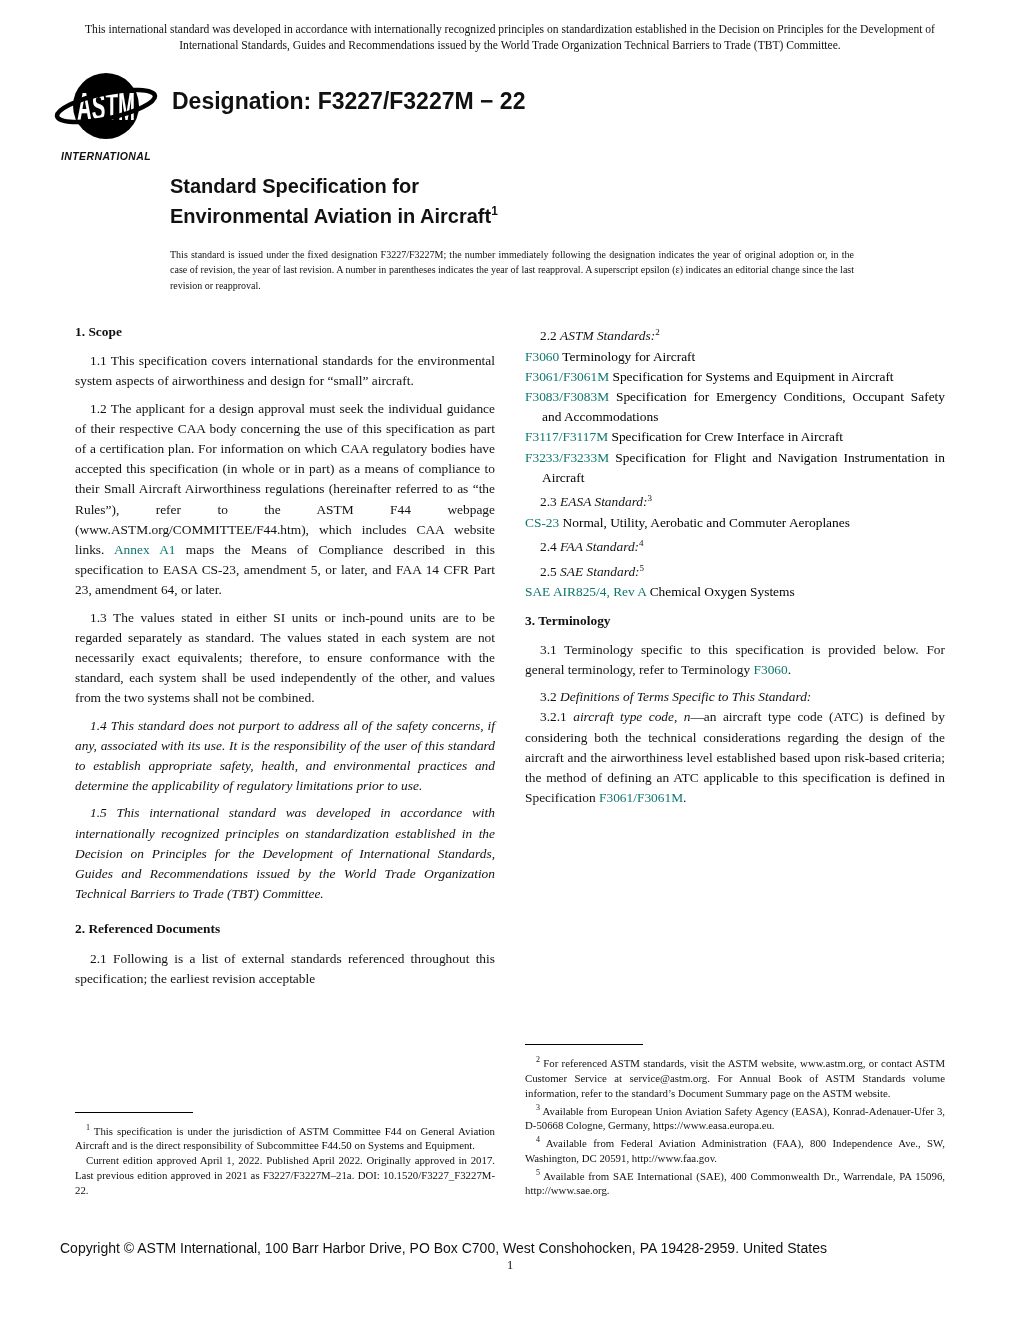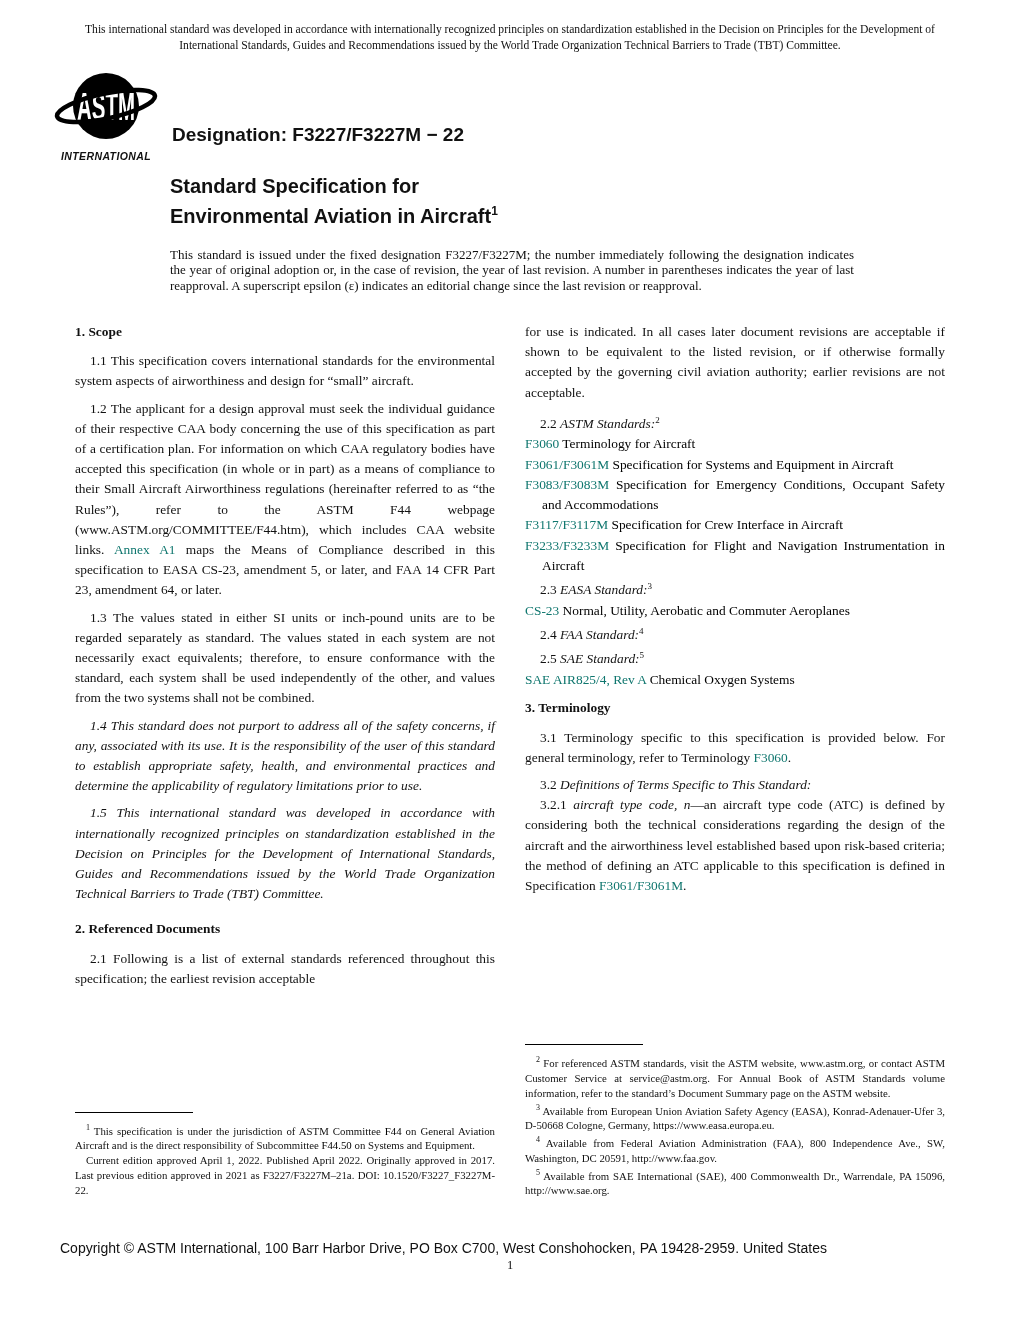--- a/index.html
+++ b/index.html
@@ -11,31 +11,31 @@
     position:absolute;top:22px;left:68px;width:884px;
     font-size:11.6px;line-height:15.6px;text-align:center;
   }
   .logo-wrap{position:absolute;top:68px;left:52px;width:108px;text-align:center;}
   .logo-sub{
     font-family:"Liberation Sans",sans-serif;font-weight:bold;font-style:italic;
     font-size:10.5px;letter-spacing:.4px;margin-top:-4px;white-space:nowrap;
   }
   .designation{
     position:absolute;top:88px;left:172px;
-    font-family:"Liberation Sans",sans-serif;font-weight:bold;font-size:19px;margin-top:36px;
+    font-family:"Liberation Sans",sans-serif;font-weight:bold;font-size:23px;
   }
   .title{
     position:absolute;top:174px;left:170px;width:600px;
     font-family:"Liberation Sans",sans-serif;font-weight:bold;
     font-size:20px;line-height:25px;
   }
   .title sup{font-size:12px;}
   .issue-note{
     position:absolute;top:247px;left:170px;width:684px;
-    font-size:13px;line-height:15.4px;text-align:justify;
+    font-size:10px;line-height:15.4px;text-align:justify;
   }
   .columns{
     position:absolute;top:322px;left:75px;width:870px;height:876px;
     display:flex;gap:30px;
   }
   .col{
     width:420px;display:flex;flex-direction:column;
     font-size:13.4px;line-height:20.2px;text-align:justify;
   }
   .sec-h{font-weight:bold;margin:8px 0 9px 0;text-align:left;}
@@ -99,21 +99,20 @@
     <p class="para last">2.1 Following is a list of external standards referenced throughout this specification; the earliest revision acceptable</p>
 
     <div class="fnblock">
       <div class="fnrule"></div>
       <p class="fn"><sup>1</sup><span> This specification is under the jurisdiction of ASTM Committee </span><span class="lk-blue">F44</span><span> on General Aviation Aircraft and is the direct responsibility of Subcommittee </span><span class="lk-blue">F44.50</span><span> on Systems and Equipment.</span></p>
       <p class="fn">Current edition approved April 1, 2022. Published April 2022. Originally approved in 2017. Last previous edition approved in 2021 as F3227/F3227M–21a. DOI: 10.1520/F3227_F3227M-22.</p>
     </div>
   </div>
 
   <div class="col">
-    <p class="cont">for use is indicated. In all cases later document revisions are acceptable if shown to be equivalent to the listed revision, or if otherwise formally accepted by the governing civil aviation authority; earlier revisions are not acceptable.</p>
 
     <p class="subh"><span>2.2 </span><span class="ital">ASTM Standards:</span><sup>2</sup></p>
     <p class="ref"><span class="lk-red">F3060</span><span class="lk-blue"> Terminology for Aircraft</span></p>
     <p class="ref"><span class="lk-red">F3061/F3061M</span><span class="lk-blue"> Specification for Systems and Equipment in Aircraft</span></p>
     <p class="ref"><span class="lk-red">F3083/F3083M</span><span class="lk-blue"> Specification for Emergency Conditions, Occupant Safety and Accommodations</span></p>
     <p class="ref"><span class="lk-red">F3117/F3117M</span><span class="lk-blue"> Specification for Crew Interface in Aircraft</span></p>
     <p class="ref"><span class="lk-red">F3233/F3233M</span><span class="lk-blue"> Specification for Flight and Navigation Instrumentation in Aircraft</span></p>
 
     <p class="subh"><span>2.3 </span><span class="ital">EASA Standard:</span><sup>3</sup></p>
     <p class="ref"><span class="lk-red">CS-23</span><span class="lk-blue"> Normal, Utility, Aerobatic and Commuter Aeroplanes</span></p>

